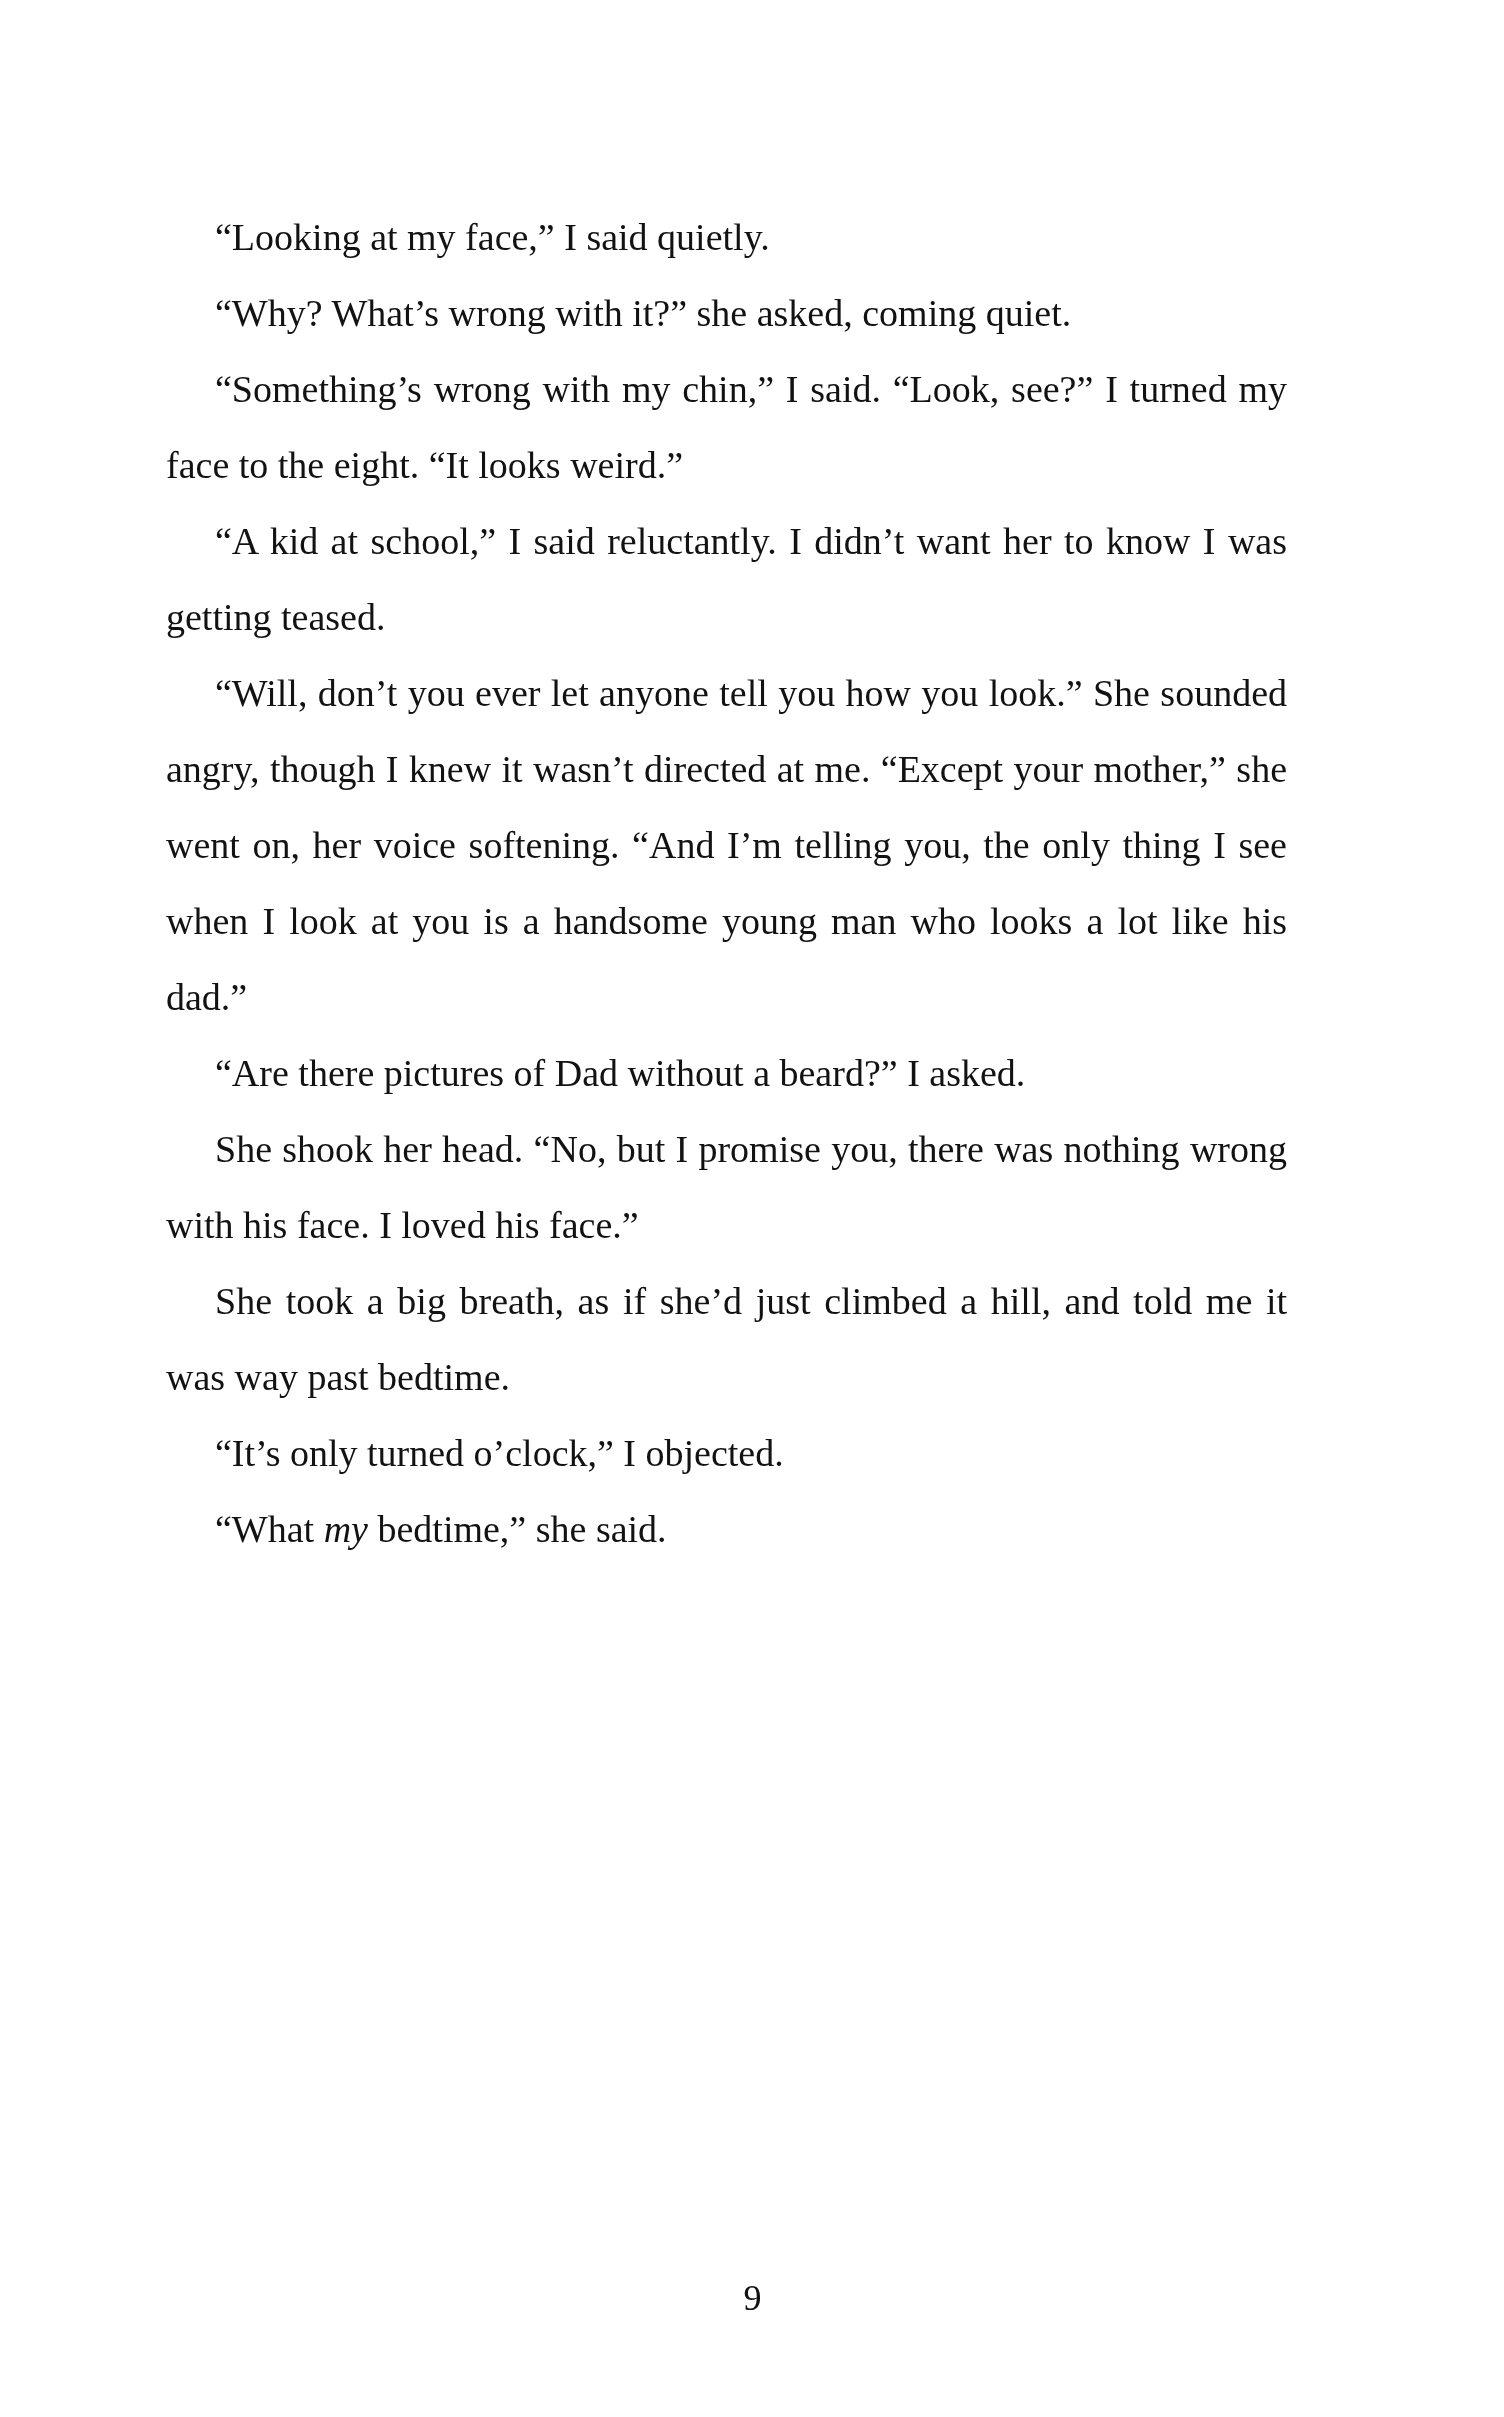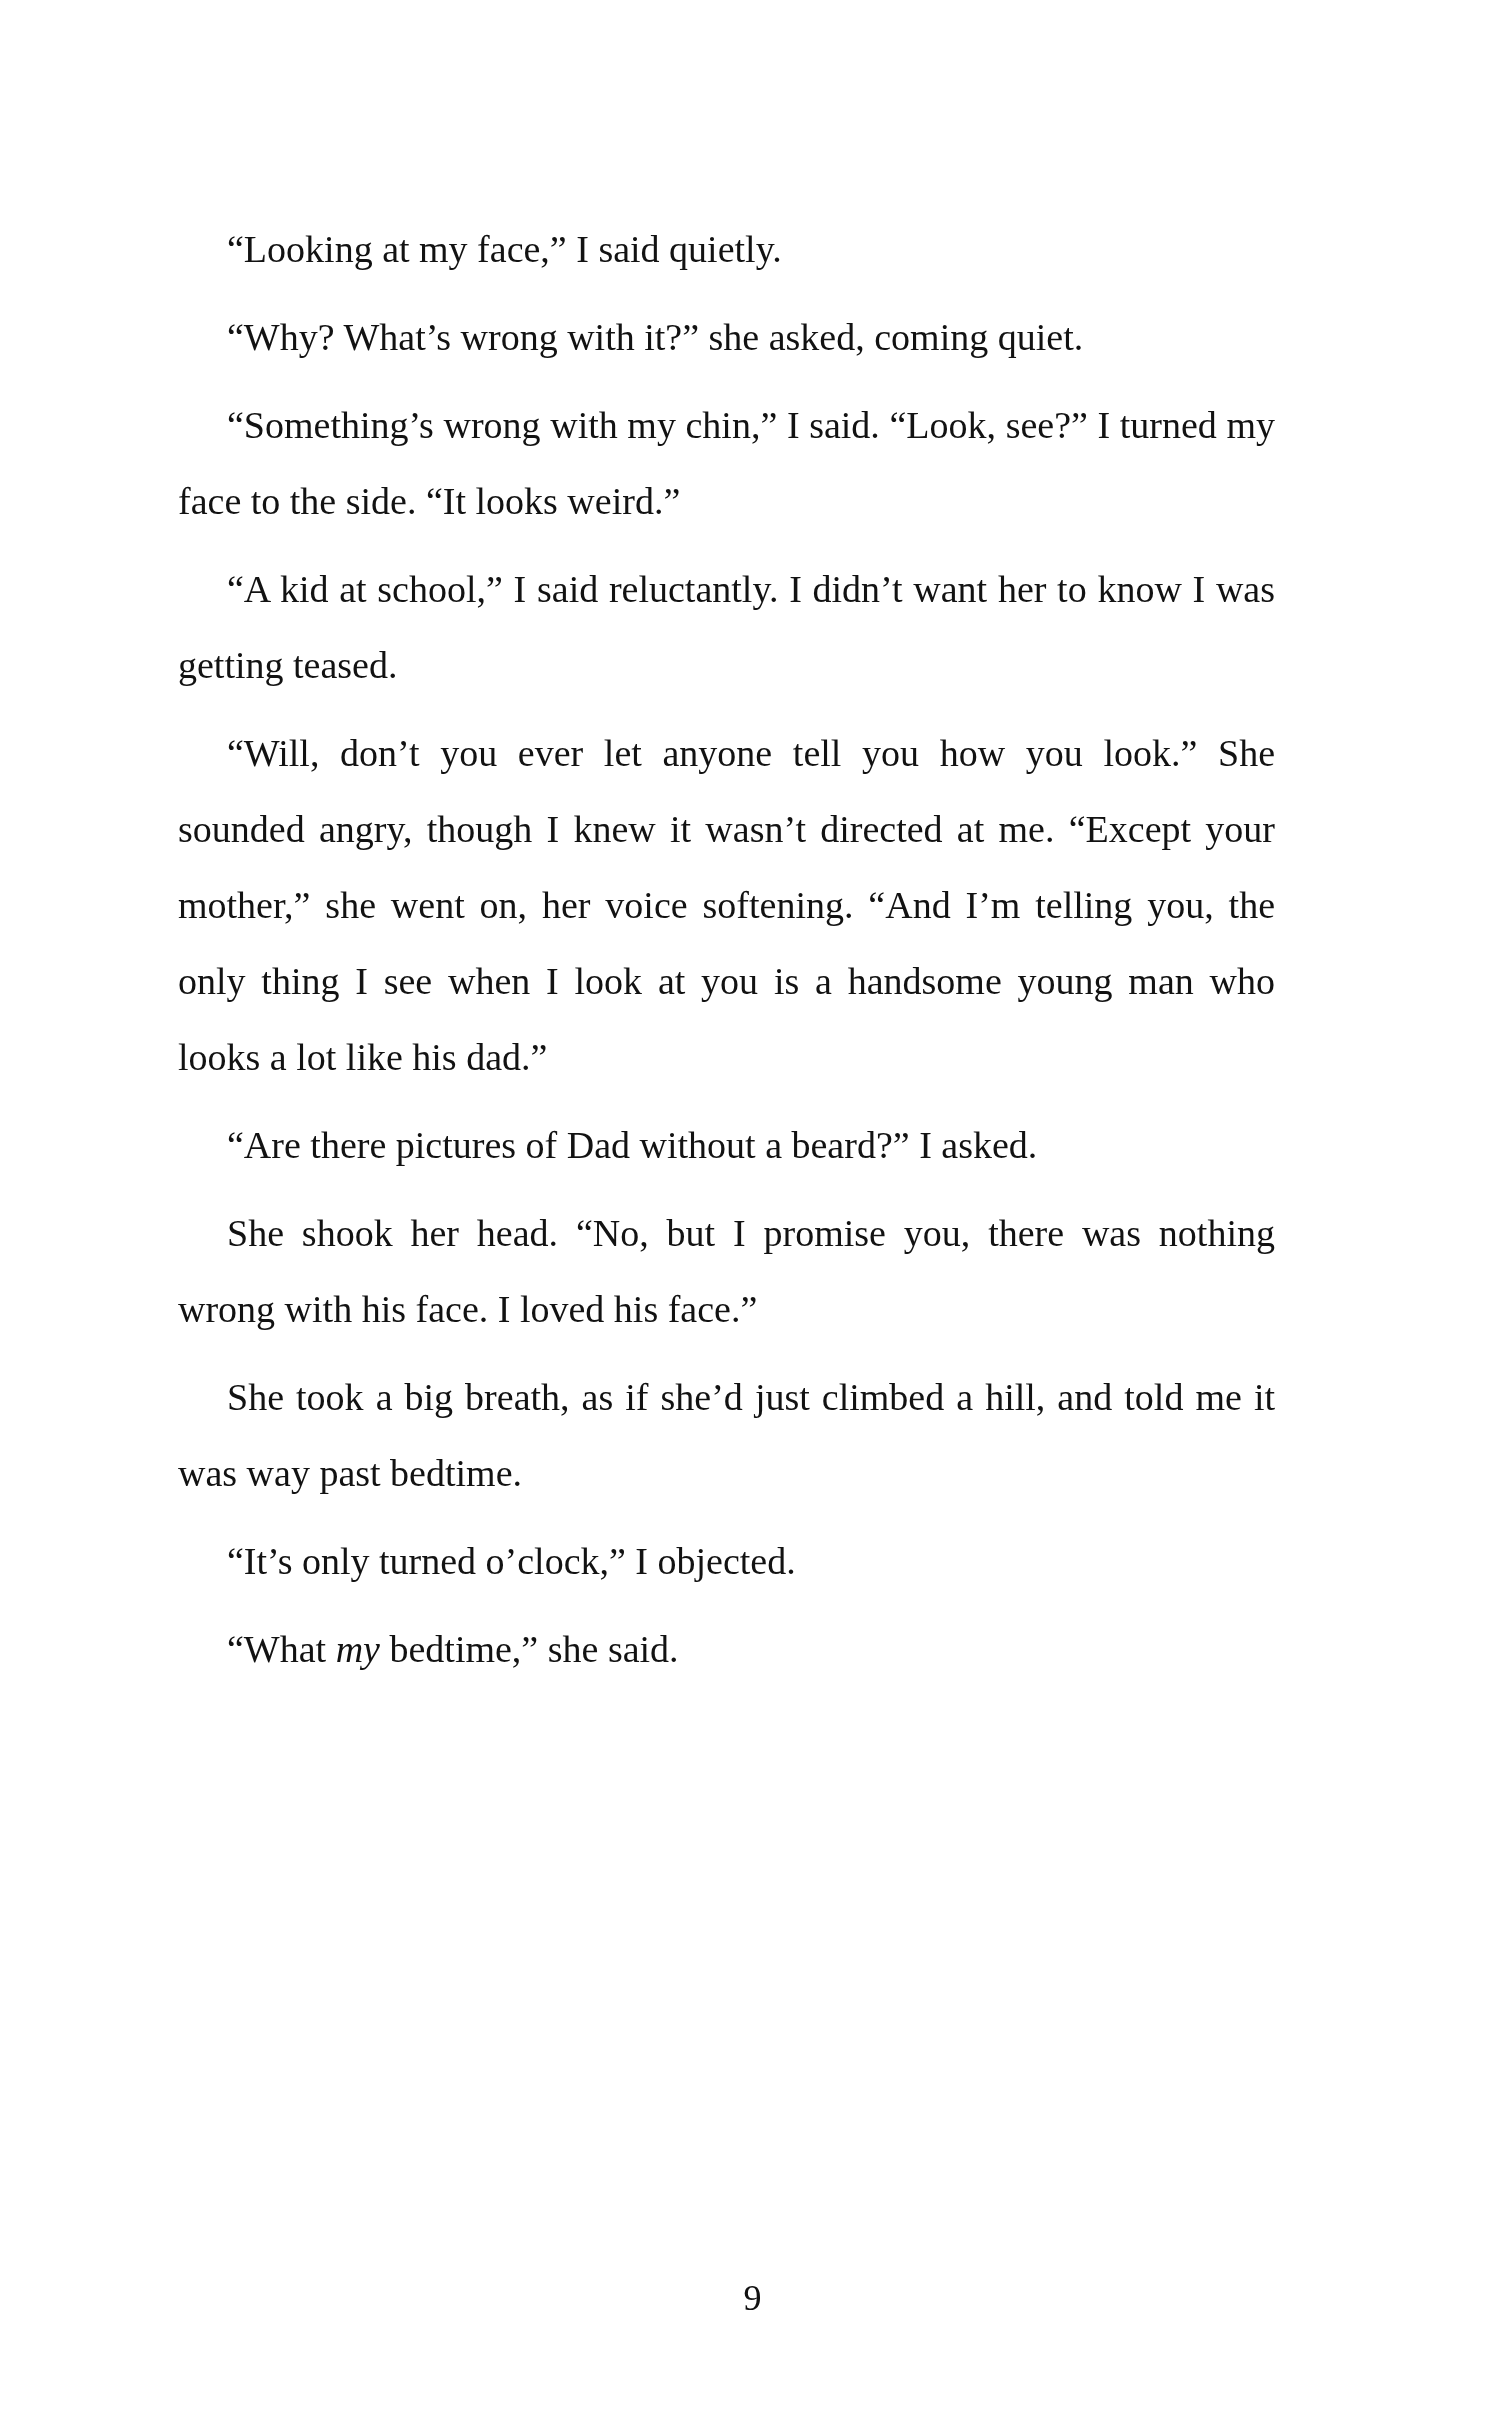--- a/index.html
+++ b/index.html
@@ -23,21 +23,21 @@
     background: #ffffff;
   }
   .body-text {
     font-size: 38px;
     line-height: 76px;
     text-align: justify;
     text-justify: inter-word;
     color: #121212;
   }
   .body-text p {
-    margin: 12px;
+    margin: 0;
     text-indent: 49px;
   }
   em {
     font-style: italic;
   }
   .folio {
     position: absolute;
     left: 0;
     right: 0;
     bottom: 102px;
@@ -52,21 +52,21 @@
 <body>
 
 <div class="page">
 
   <div class="body-text">
 
     <p>“Looking at my face,” I said quietly.</p>
 
     <p>“Why? What’s wrong with it?” she asked, coming quiet.</p>
 
-    <p>“Something’s wrong with my chin,” I said. “Look, see?” I turned my face to the side. “It looks weird.”</p>
+    <p>“Something’s wrong with my chin,” I said. “Look, see?” I turned my face to the eight. “It looks weird.”</p>
 
 
     <p>“A kid at school,” I said reluctantly. I didn’t want her to know I was getting teased.</p>
 
     <p>“Will, don’t you ever let anyone tell you how you look.” She sounded angry, though I knew it wasn’t directed at me. “Except your mother,” she went on, her voice softening. “And I’m telling you, the only thing I see when I look at you is a handsome young man who looks a lot like his dad.”</p>
 
     <p>“Are there pictures of Dad without a beard?” I asked.</p>
 
     <p>She shook her head. “No, but I promise you, there was nothing wrong with his face. I loved his face.”</p>
 

